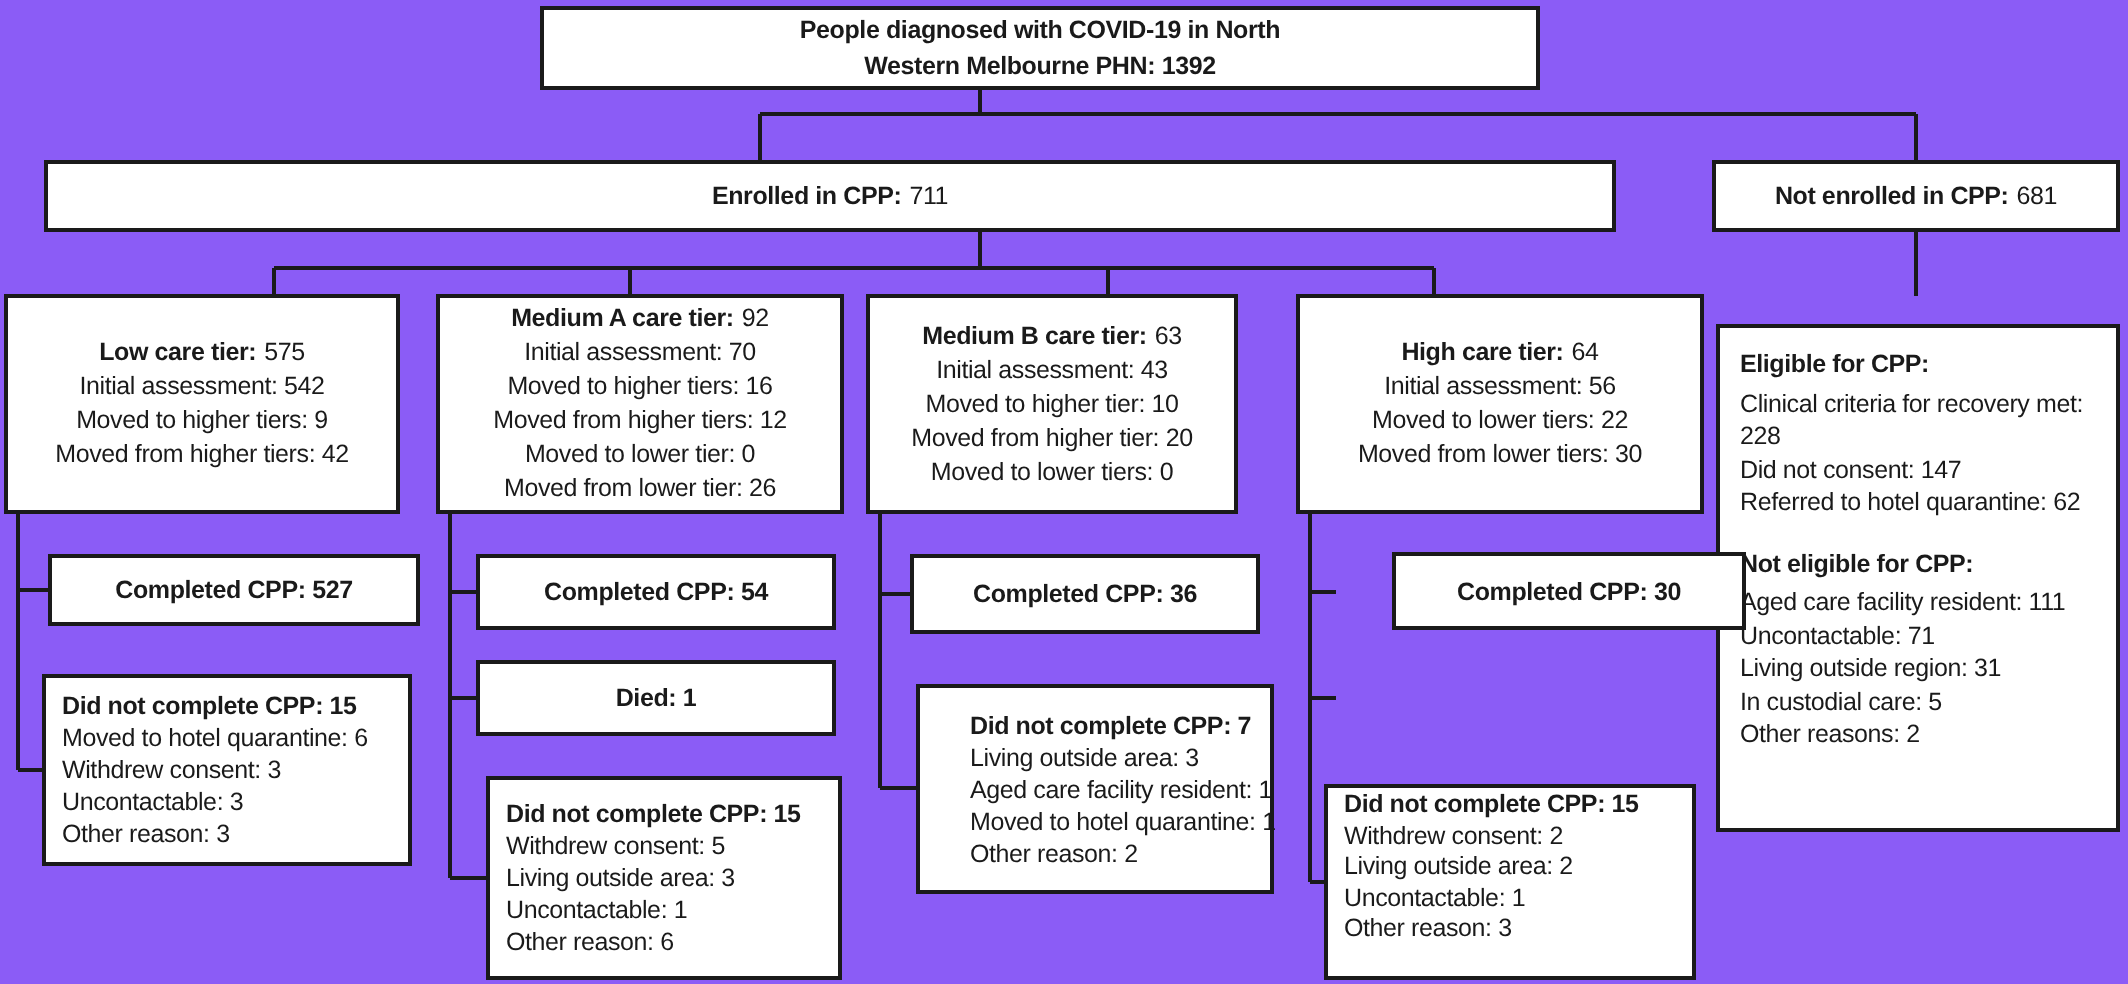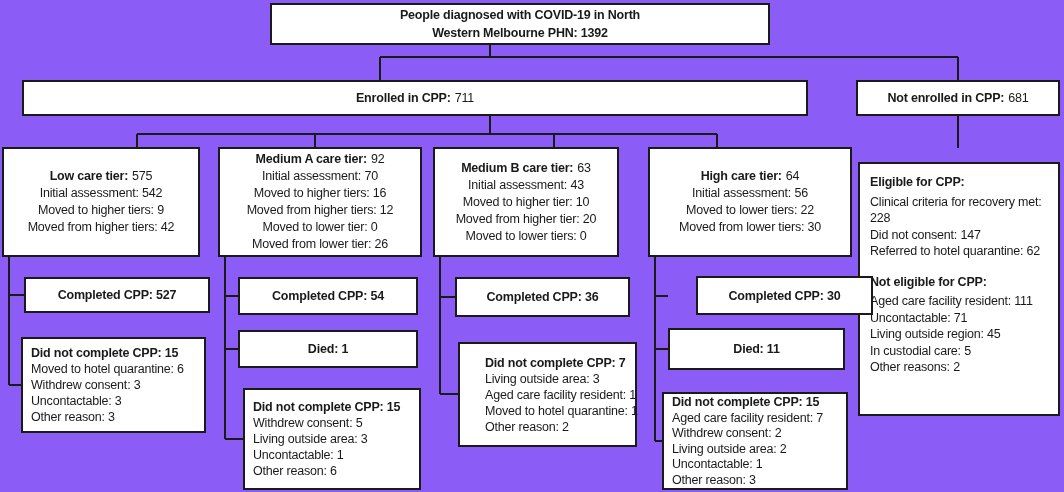--- a/index.html
+++ b/index.html
@@ -114,21 +114,21 @@
 
   <div class="box" id="eligibility-box">
     <div class="eh">Eligible for CPP:</div>
     <div class="detail-line">Clinical criteria for recovery met: 228</div>
     <div class="detail-line">Did not consent: 147</div>
     <div class="detail-line">Referred to hotel quarantine: 62</div>
     <div class="section-gap"></div>
     <div class="eh">Not eligible for CPP:</div>
     <div class="detail-line">Aged care facility resident: 111</div>
     <div class="detail-line">Uncontactable: 71</div>
-    <div class="detail-line">Living outside region: 45</div>
+    <div class="detail-line">Living outside region: 31</div>
     <div class="detail-line">In custodial care: 5</div>
     <div class="detail-line">Other reasons: 2</div>
   </div>
 
   <div class="box center-box b" id="low-completed">Completed CPP: 527</div>
   <div class="box left-pad" id="low-did-not">
     <div class="outcome-header">Did not complete CPP: 15</div>
     <div class="detail-line">Moved to hotel quarantine: 6</div>
     <div class="detail-line">Withdrew consent: 3</div>
     <div class="detail-line">Uncontactable: 3</div>
@@ -148,23 +148,21 @@
   <div class="box center-box b" id="medium-b-completed">Completed CPP: 36</div>
   <div class="box left-pad" id="medium-b-did-not">
     <div class="outcome-header">Did not complete CPP: 7</div>
     <div class="detail-line">Living outside area: 3</div>
     <div class="detail-line">Aged care facility resident: 1</div>
     <div class="detail-line">Moved to hotel quarantine: 1</div>
     <div class="detail-line">Other reason: 2</div>
   </div>
 
   <div class="box center-box b" id="high-completed">Completed CPP: 30</div>
-  <div class="box center-box b" id="high-died">Died: 11</div>
   <div class="box left-pad" id="high-did-not">
     <div class="outcome-header">Did not complete CPP: 15</div>
-    <div class="detail-line">Aged care facility resident: 7</div>
     <div class="detail-line">Withdrew consent: 2</div>
     <div class="detail-line">Living outside area: 2</div>
     <div class="detail-line">Uncontactable: 1</div>
     <div class="detail-line">Other reason: 3</div>
   </div>
 
 </div>
 
 </body></html>

